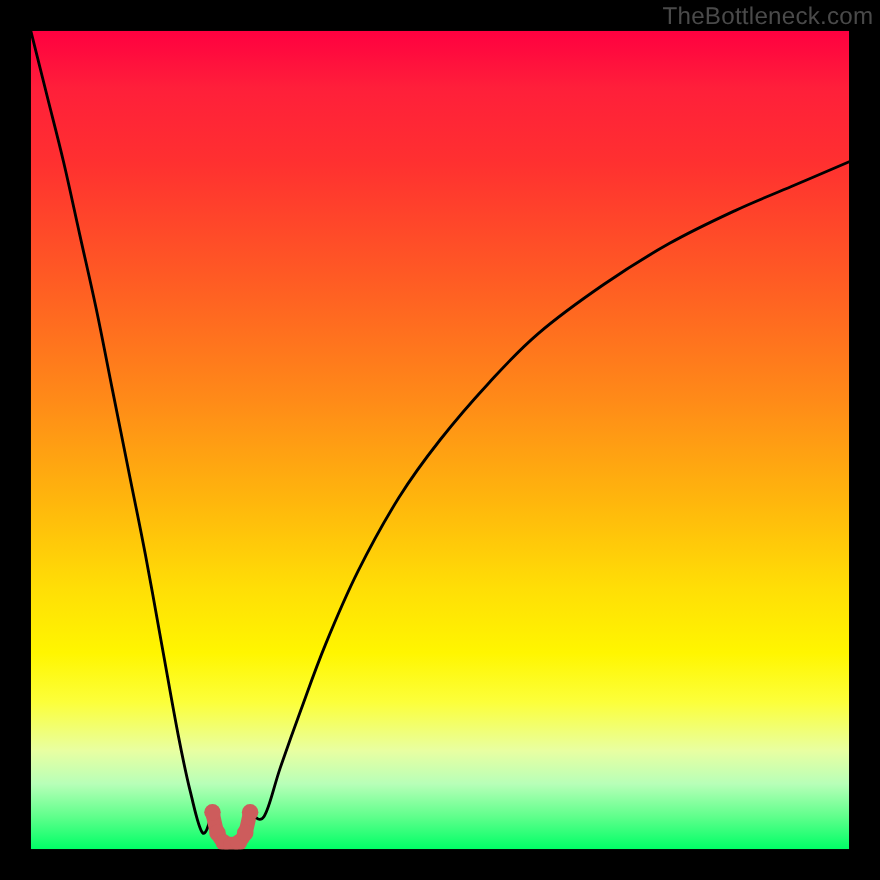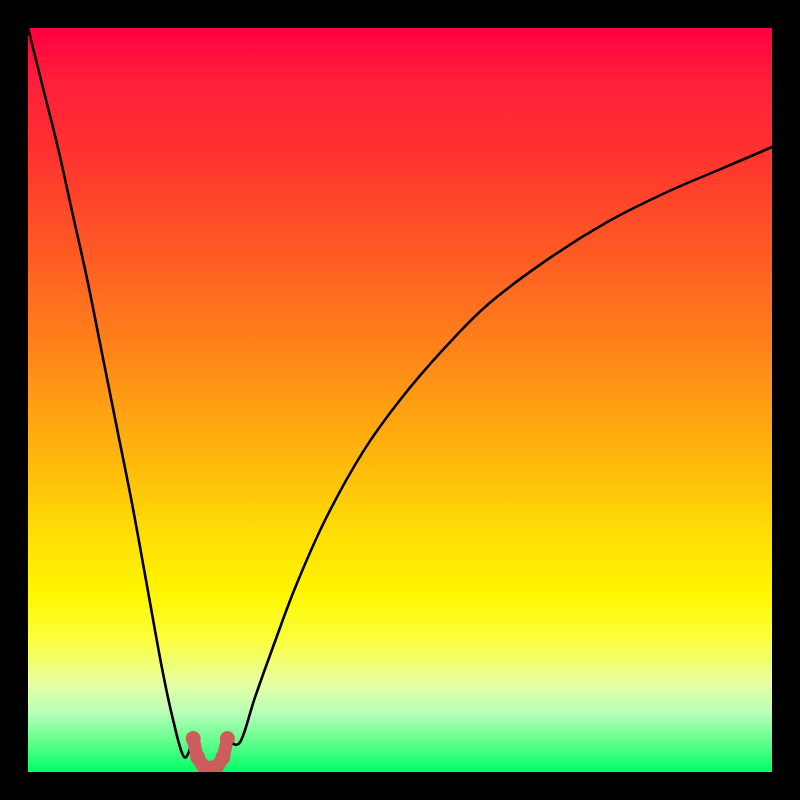--- a/index.html
+++ b/index.html
@@ -62,20 +62,21 @@
     width: 744px;
     height: 744px;
     overflow: visible;
   }
 </style>
 </head>
 <body>
 
 <div class="frame">
 
+  <div class="watermark">TheBottleneck.com</div>
 
   <div class="plot">
     <div class="gradient-fill"></div>
 
     <svg class="curve" viewBox="0 0 744 744" preserveAspectRatio="none">
       <g>
         <path id="left-branch-path" fill="none" stroke="#000" stroke-width="2.6" stroke-linecap="round" stroke-linejoin="round" d="M 0.00 0.00 C 2.68 10.71, 9.52 38.09, 14.88 59.52 C 20.24 80.95, 24.40 96.27, 29.76 119.04 C 35.12 141.81, 39.28 161.89, 44.64 186.00 C 50.00 210.11, 54.16 227.52, 59.52 252.96 C 64.88 278.40, 69.04 300.58, 74.40 327.36 C 79.76 354.14, 83.92 374.98, 89.28 401.76 C 94.64 428.54, 98.80 448.04, 104.16 476.16 C 109.52 504.28, 113.68 528.54, 119.04 558.00 C 124.40 587.46, 129.23 615.73, 133.92 639.84 C 138.61 663.95, 141.06 675.85, 145.08 691.92 C 149.10 707.99, 152.62 725.77, 156.24 729.12 C 159.86 732.47, 163.56 713.87, 165.17 710.52"></path>
         <path id="valley-path" fill="none" stroke="#cd5c5c" stroke-width="13" stroke-linecap="round" stroke-linejoin="round" d="M 165.17 710.52 C 165.97 713.87, 167.76 724.16, 169.63 729.12 C 171.51 734.08, 173.31 736.04, 175.58 738.05 C 177.86 740.06, 179.87 740.28, 182.28 740.28 C 184.69 740.28, 186.70 740.06, 188.98 738.05 C 191.25 736.04, 193.05 734.08, 194.93 729.12 C 196.80 724.16, 198.59 713.87, 199.39 710.52"></path>
         <path id="right-branch-path" fill="none" stroke="#000" stroke-width="2.6" stroke-linecap="round" stroke-linejoin="round" d="M 199.39 710.52 C 201.67 711.19, 207.08 721.61, 212.04 714.24 C 217.00 706.87, 220.89 687.01, 226.92 669.60 C 232.95 652.19, 238.15 637.61, 245.52 617.52 C 252.89 597.43, 258.47 580.77, 267.84 558.00 C 277.21 535.23, 285.55 515.15, 297.60 491.04 C 309.65 466.93, 321.41 445.51, 334.80 424.08 C 348.19 402.65, 357.27 390.75, 372.00 372.00 C 386.73 353.25, 400.57 337.33, 416.64 319.92 C 432.71 302.51, 442.53 291.35, 461.28 275.28 C 480.03 259.21, 499.37 245.37, 520.80 230.64 C 542.23 215.91, 558.89 205.49, 580.32 193.44 C 601.75 181.39, 619.75 173.05, 639.84 163.68 C 659.93 154.31, 673.17 149.40, 691.92 141.36 C 710.67 133.32, 734.63 123.06, 744.00 119.04"></path>
         <g id="valley-dots">

